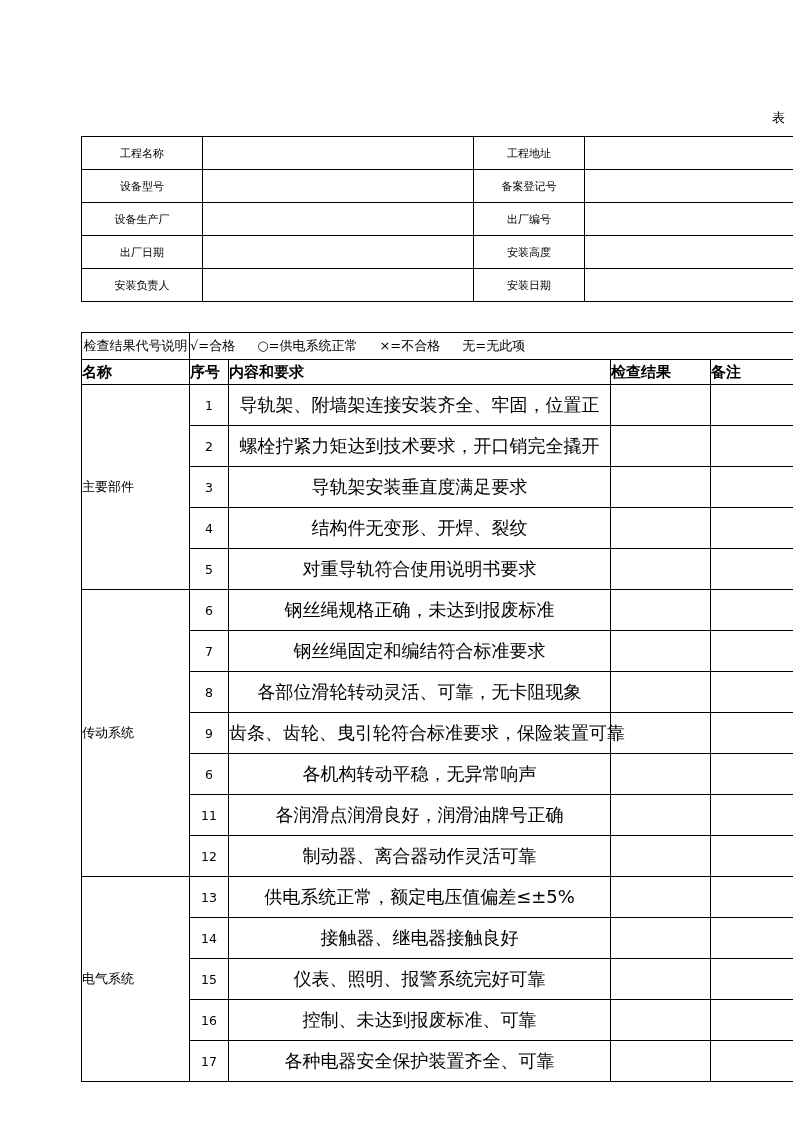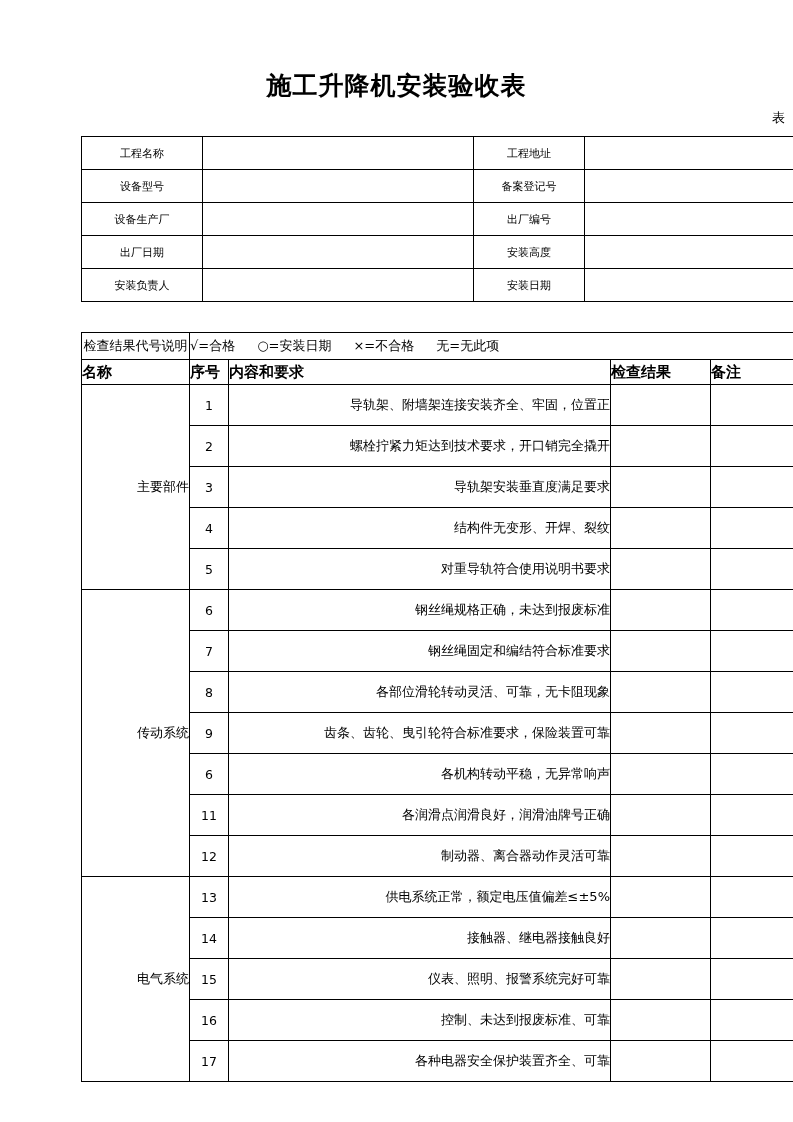--- a/index.html
+++ b/index.html
@@ -99,31 +99,31 @@
   .check-tbl th {
     height: 24px;
     text-align: left;
     font-size: 15px;
     font-weight: bold;
   }
   .check-tbl td {
     height: 40px;
   }
   .c-group {
-    text-align: right;
+    text-align: left;
     font-size: 13px;
   }
   .c-no {
     text-align: center;
     font-size: 12.5px;
   }
   .c-text {
-    text-align: right;
+    text-align: center;
     padding-left: 10px;
-    font-size: 13px;
+    font-size: 18px;
     white-space: nowrap;
   }
   .c-blank { }
 
   
   col.col-group  { width: 108px; }
   col.col-no     { width: 39px;  }
   col.col-text   { width: 382px; }
   col.col-result { width: 100px; }
   col.col-remark { width: 171px; }
@@ -132,21 +132,20 @@
   col.i-label { width: 121px; }
   col.i-value { width: 271px; }
   col.i-label2{ width: 111px; }
   col.i-value2{ width: 297px; }
 </style>
 </head>
 <body>
 
 <div class="page">
 
-  <div class="doc-title">施工升降机安装验收表</div>
 
   <div class="form-marker">表</div>
 
   <table class="tbl info-tbl">
     <colgroup>
       <col class="i-label">
         <col class="i-value">
         <col class="i-label2">
         <col class="i-value2">
     </colgroup>
@@ -188,21 +187,21 @@
     <colgroup>
       <col class="col-group">
         <col class="col-no">
         <col class="col-text">
       <col class="col-result">
         <col class="col-remark">
     </colgroup>
     <tbody id="check-body">
         <tr>
           <td class="legend-label" style="height: 26px; margin-top: 22px;">检查结果代号说明</td>
-          <td class="legend-body" colspan="4" style="height: 26px;"><span>√=合格</span><span class="sep"></span><span>○=安装日期</span><span class="sep"></span><span>×=不合格</span><span class="sep"></span><span>无=无此项</span></td>
+          <td class="legend-body" colspan="4" style="height: 26px;"><span>√=合格</span><span class="sep"></span><span>○=供电系统正常</span><span class="sep"></span><span>×=不合格</span><span class="sep"></span><span>无=无此项</span></td>
         </tr>
         <tr>
           <th>名称</th>
           <th>序号</th>
           <th>内容和要求</th>
           <th>检查结果</th>
           <th>备注</th>
         </tr>
         <tr>
           <td class="c-group" rowspan="5">主要部件</td>

